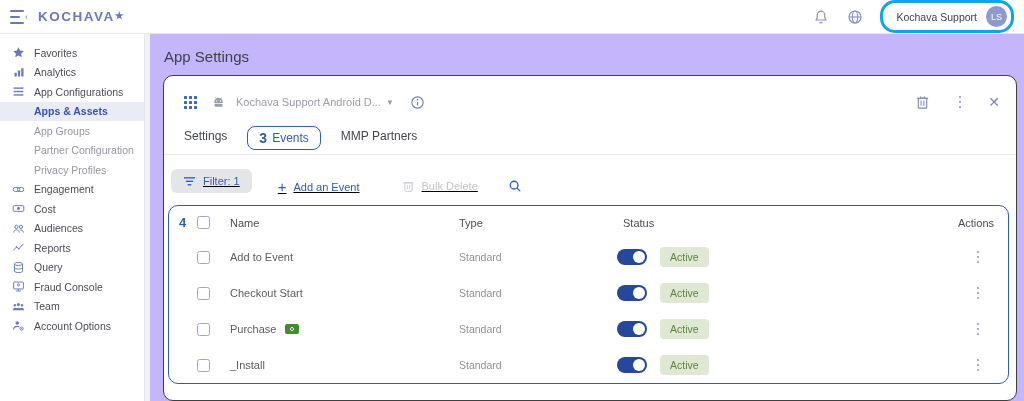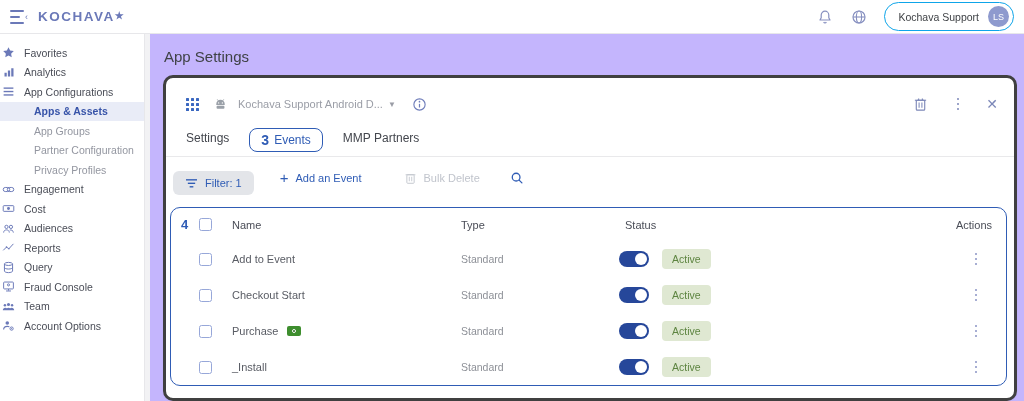--- a/index.html
+++ b/index.html
@@ -12,42 +12,42 @@
   .collapse-btn { margin-left:10px; width:18px; height:14px; display:flex; flex-direction:column;
     justify-content:space-between; cursor:pointer; position:relative; }
   .collapse-btn i { display:block; height:2px; background:#6b79b8; border-radius:1px; }
   .collapse-btn i:nth-child(1){width:14px;} .collapse-btn i:nth-child(2){width:10px;}
   .collapse-btn i:nth-child(3){width:14px;}
   .collapse-btn .arr { position:absolute; right:0; top:3px; color:#6b79b8; font-size:9px; line-height:9px; }
   .logo { margin-left:10px; color:#6b79b8; font-weight:bold; font-size:13.5px; letter-spacing:1.5px; }
   .logo .star { font-size:10px; letter-spacing:0; vertical-align:2px; }
   .topbar-right { margin-left:auto; display:flex; align-items:center; gap:17px; margin-right:10px; }
   .tb-icon { width:17px; height:17px; display:inline-flex; align-items:center; justify-content:center; cursor:pointer; }
-  .account-pill { display:flex; align-items:center; gap:9px; border:1px solid #0ea5e9; border-radius:15px;
+  .account-pill { display:flex; align-items:center; gap:9px; border:3px solid #0ea5e9; border-radius:15px;
     padding:3px 4px 3px 13px; background:#fff; cursor:pointer; }
   .account-name { font-size:10.5px; color:#3f4246; }
   .avatar { width:21px; height:21px; border-radius:50%; background:#8e9ace; color:#fff; font-size:9px;
     font-weight:normal; display:flex; align-items:center; justify-content:center; }
 
   
   .sidebar { position:fixed; top:34px; left:0; width:145px; height:367px; background:#fff;
     border-right:1px solid #e7e7ea; padding-top:9px; }
-  .sb-item { display:flex; align-items:center; height:19.5px; padding-left:2px; cursor:pointer; }
+  .sb-item { display:flex; align-items:center; height:19.5px; padding-left:12px; cursor:pointer; }
   .sb-icon { width:13px; height:13px; margin-right:9px; display:inline-flex; align-items:center; justify-content:center; flex:none; }
   .sb-label { font-size:10.5px; color:#4a4d57; white-space:nowrap; }
   .sb-item.sub { padding-left:34px; }
   .sb-item.sub .sb-label { color:#9396a0; }
   .sb-item.active { background:#e9ecf7; }
   .sb-item.active .sb-label { color:#3753a8; font-weight:bold; }
 
   
   .main { position:fixed; top:34px; left:150px; width:879px; height:367px; background:#c4b5fd; }
   .page-title { font-size:15px; font-weight:500; color:#3f4246; padding:14px 0 0 14px; }
   .card { margin:10px 12px 14px 13px; width:854px; height:326px; background:#fff; border-radius:10px;
-    border:3px solid #404040; box-shadow:0 1px 2px rgba(0,0,0,.04); }
+    border:1px solid #404040; box-shadow:0 1px 2px rgba(0,0,0,.04); }
 
   .card-head { display:flex; align-items:center; padding:15px 16px 0 20px; height:37px; }
   .grid-icon { display:grid; grid-template-columns:repeat(3,3px); grid-gap:2px; margin-right:14px; cursor:pointer; }
   .grid-icon i { width:3px; height:3px; background:#3a67c0; border-radius:0.5px; }
   .android-icon { margin-right:10px; display:inline-flex; }
   .app-selector { display:flex; align-items:center; font-size:11px; color:#9a9da6; cursor:pointer; }
   .app-selector .chev { font-size:8px; color:#9a9da6; margin-left:5px; }
   .info-icon { margin-left:16px; cursor:pointer; display:inline-flex; }
   .head-actions { margin-left:auto; display:flex; align-items:center; gap:25px; }
   .head-actions .hbtn { cursor:pointer; display:inline-flex; align-items:center; justify-content:center; width:18px; height:18px; }
@@ -55,21 +55,21 @@
   .kebab i { width:2.5px; height:2.5px; border-radius:50%; background:#7c87b8; }
   .close-x { color:#7c87b8; font-size:14px; line-height:14px; cursor:pointer; }
 
   .tabs { display:flex; align-items:center; gap:20px; padding:12px 16px 0 20px; border-bottom:1px solid #e9e9eb; height:42px; }
   .tab { font-size:12px; color:#43464d; cursor:pointer; padding-bottom:8px; }
   .tab-events { display:flex; align-items:center; border:1.5px solid #2f5cb5; border-radius:8px;
     padding:3px 11px; margin-bottom:4px; cursor:pointer; }
   .tab-events .cnt { font-size:14px; font-weight:bold; color:#2f5cb5; margin-right:5px; }
   .tab-events .lbl { font-size:12px; color:#2f5cb5; }
 
-  .toolbar { display:flex; align-items:flex-start; padding:14px 0 12px 7px; }
+  .toolbar { display:flex; align-items:flex-end; padding:14px 0 12px 7px;text-decoration:underline; }
   .filter-chip { display:flex; align-items:center; gap:7px; background:#e3e5e9; border-radius:6px;
     padding:6px 12px; cursor:pointer; }
   .filter-chip span { font-size:11px; color:#2f5cb5; }
   .add-event { display:flex; align-items:center; gap:7px; margin-left:26px; cursor:pointer; }
   .add-event .plus { color:#2f5cb5; font-size:15px; font-weight:500; line-height:13px; }
   .add-event span.txt { font-size:11px; color:#2f5cb5; font-weight:500; }
   .bulk-delete { display:flex; align-items:center; gap:7px; margin-left:42px; cursor:default; }
   .bulk-delete span.txt { font-size:11px; color:#c0c4cc; }
   .search-btn { margin-left:30px; cursor:pointer; display:inline-flex; }
 

